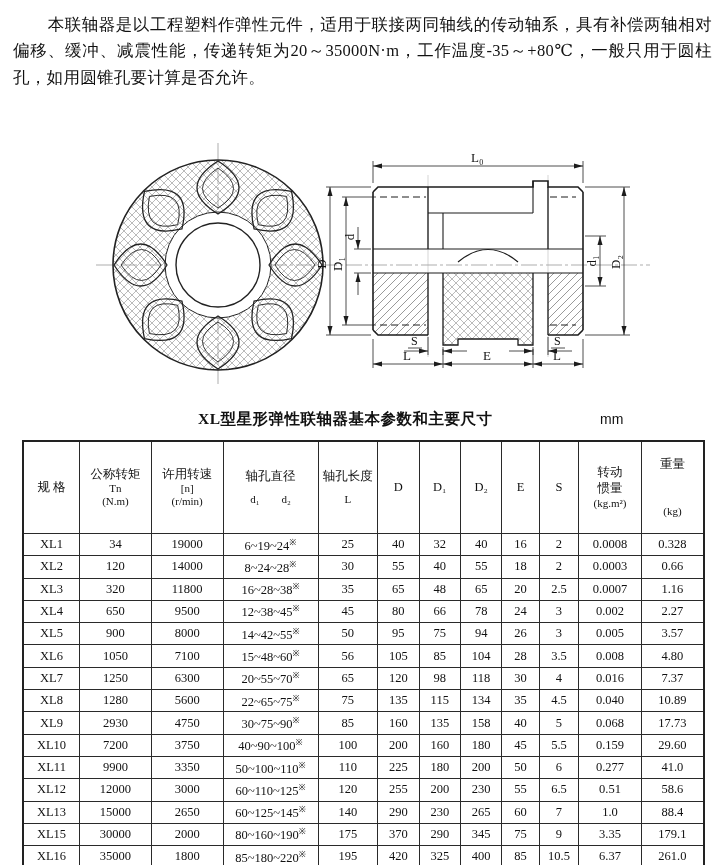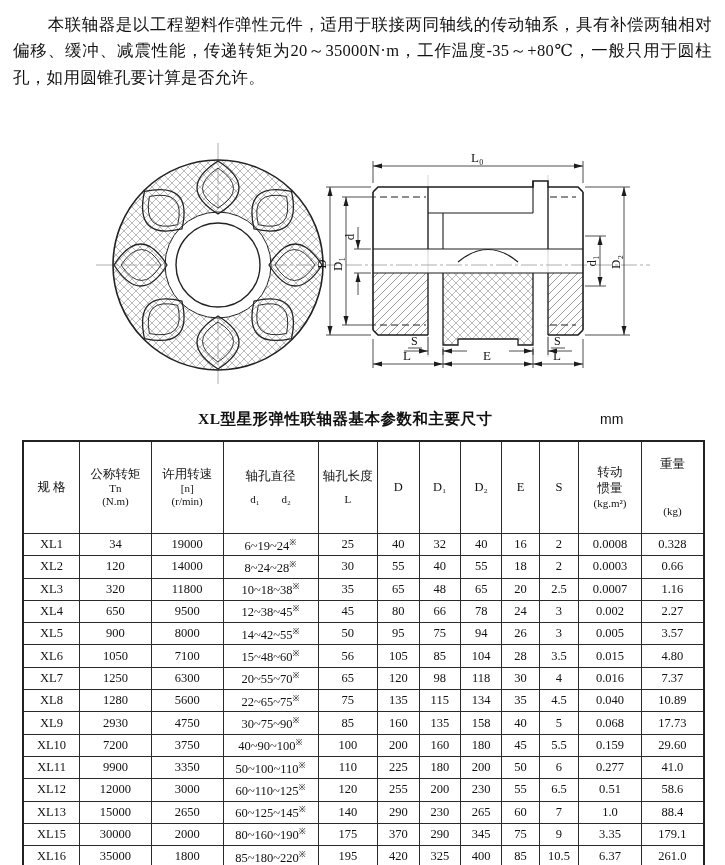--- a/index.html
+++ b/index.html
@@ -281,21 +281,21 @@
         <td>55</td>
         <td>18</td>
         <td>2</td>
         <td>0.0003</td>
         <td>0.66</td>
       </tr>
       <tr>
         <td>XL3</td>
         <td>320</td>
         <td>11800</td>
-        <td><span>10~18~38</span><sup>※</sup></td>
+        <td><span>16~28~38</span><sup>※</sup></td>
         <td>35</td>
         <td>65</td>
         <td>48</td>
         <td>65</td>
         <td>20</td>
         <td>2.5</td>
         <td>0.0007</td>
         <td>1.16</td>
       </tr>
       <tr>
@@ -330,21 +330,21 @@
         <td>XL6</td>
         <td>1050</td>
         <td>7100</td>
         <td><span>15~48~60</span><sup>※</sup></td>
         <td>56</td>
         <td>105</td>
         <td>85</td>
         <td>104</td>
         <td>28</td>
         <td>3.5</td>
-        <td>0.015</td>
+        <td>0.008</td>
         <td>4.80</td>
       </tr>
       <tr>
         <td>XL7</td>
         <td>1250</td>
         <td>6300</td>
         <td><span>20~55~70</span><sup>※</sup></td>
         <td>65</td>
         <td>120</td>
         <td>98</td>

